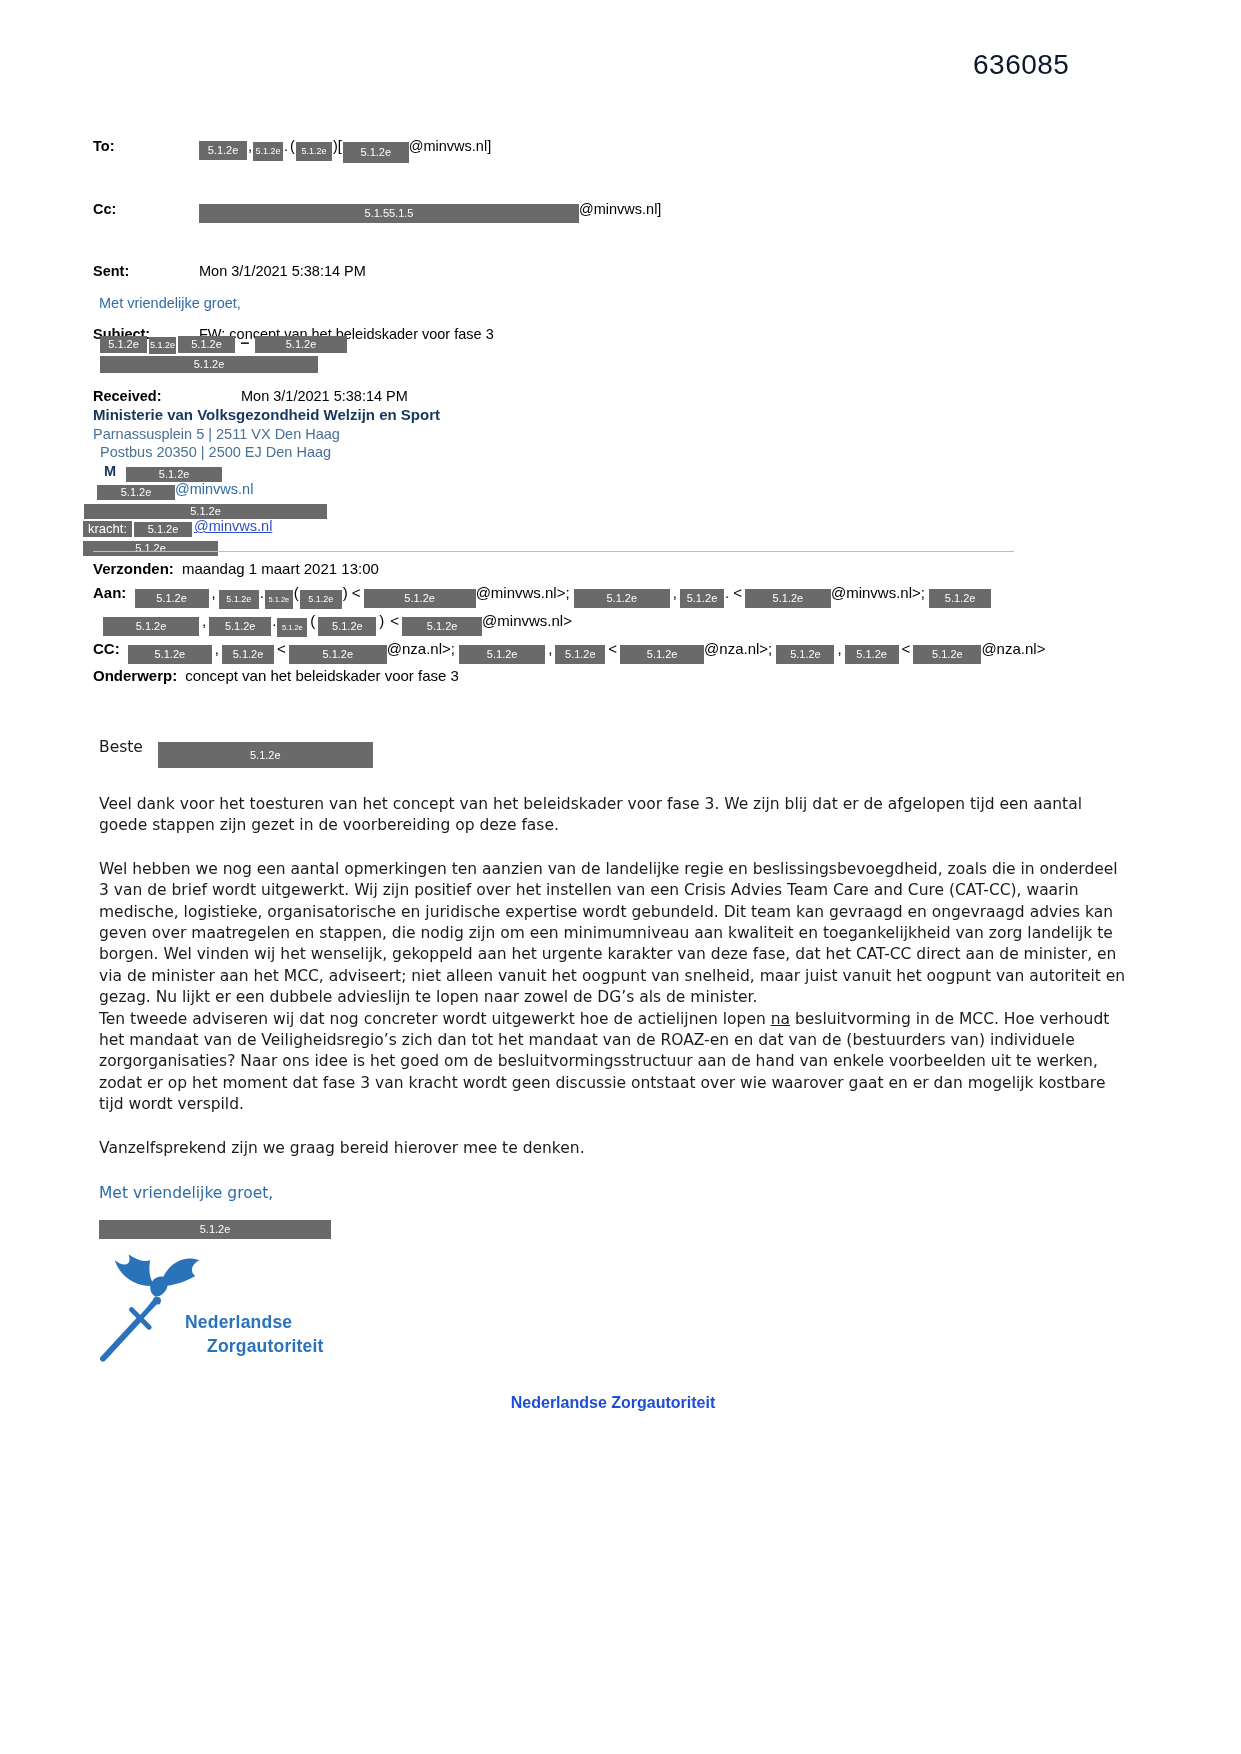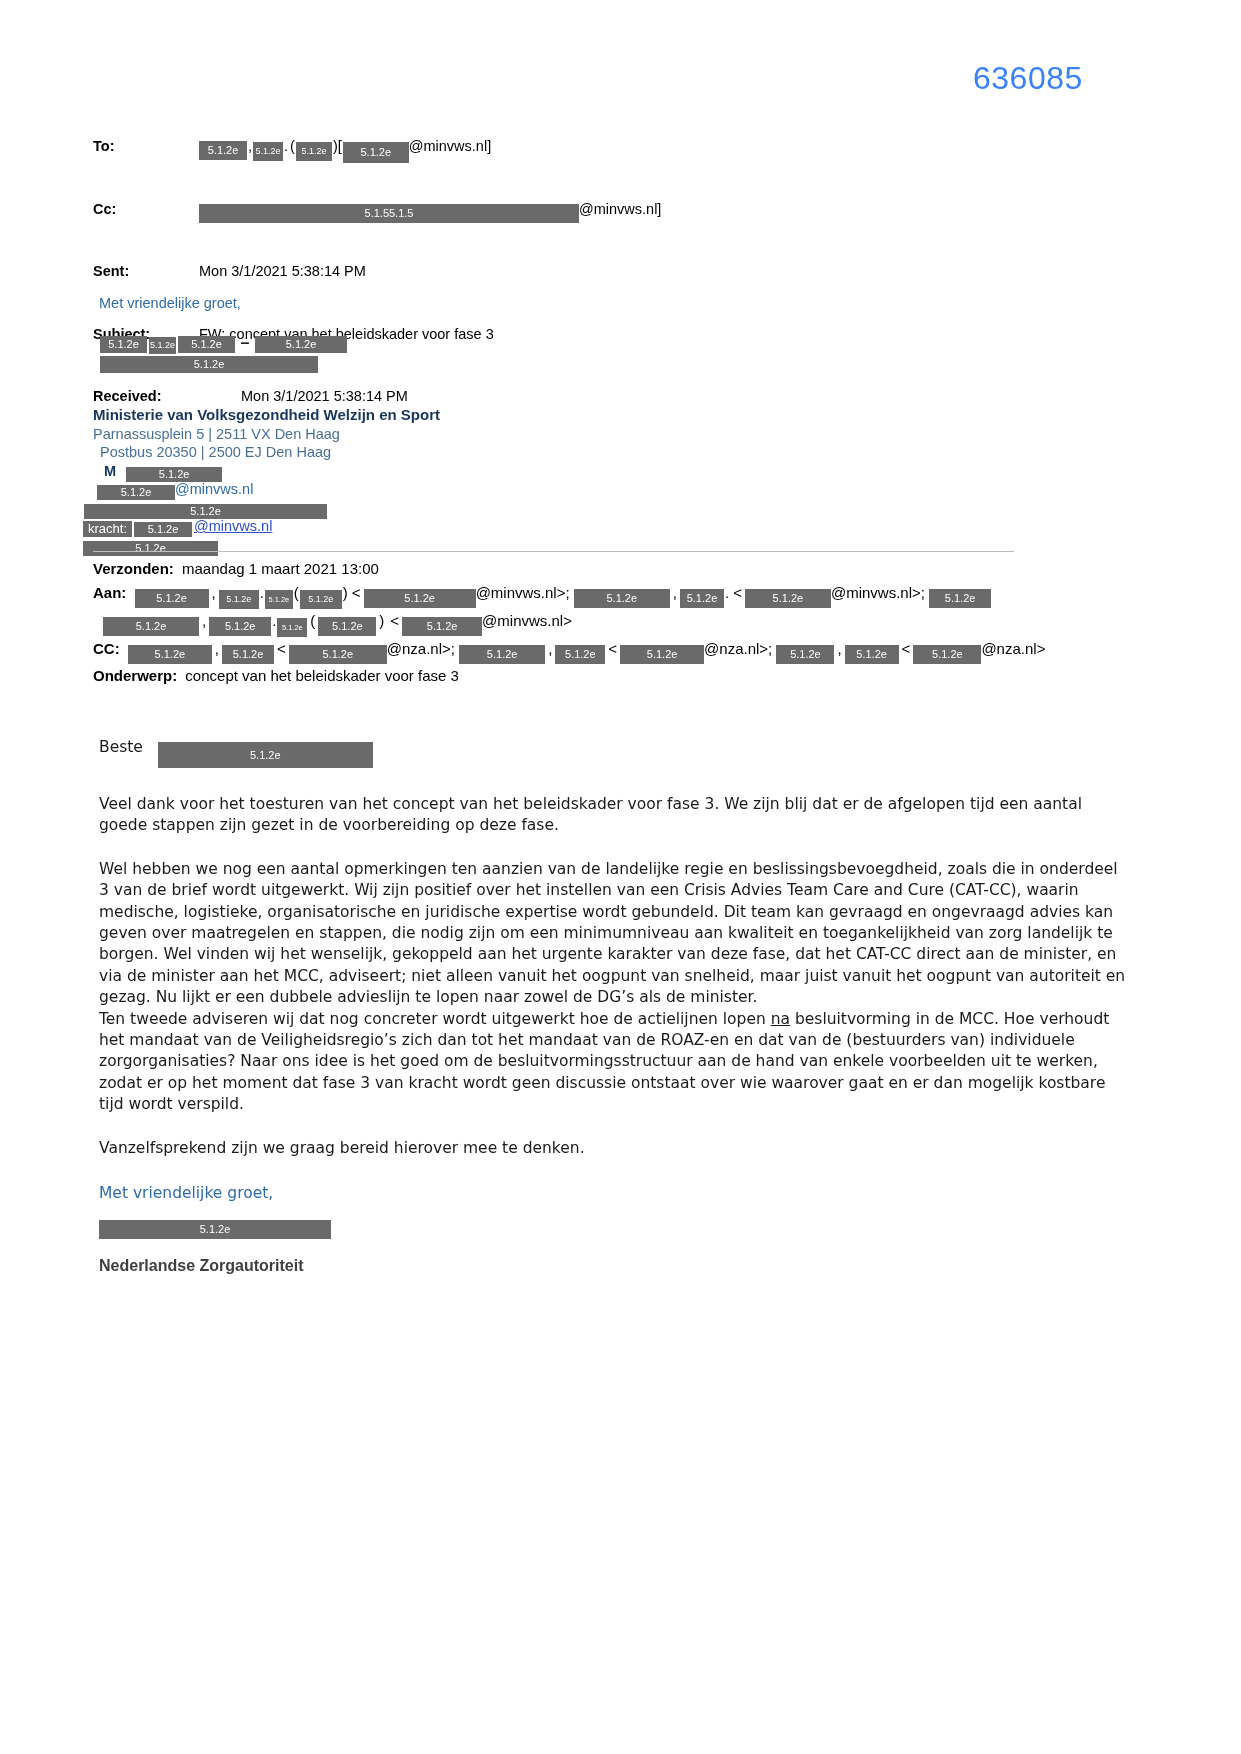--- a/index.html
+++ b/index.html
@@ -19,21 +19,21 @@
 
   .tk{margin:0 3px;}
   .tk.tight{margin:0 1px;}
 
   
   .ehdr{position:absolute;left:93px;top:94px;font-size:14.5px;}
   .hrow{display:flex;align-items:flex-start;height:19.5px;line-height:19.5px;margin-top:43px;}
   .hlabel{width:73px;font-weight:bold;flex:0 0 73px;}
   .hval{white-space:nowrap;padding-left:33px;}
 
-  .docnum{position:absolute;left:973px;top:60px;font-size:32px;color:#3b82f6;letter-spacing:0.5px;}
+  .docnum{position:absolute;left:973px;top:49px;font-size:28px;color:#0f172a;letter-spacing:0.5px;}
 
   .greet1{position:absolute;left:99px;top:295px;color:#2e6ba8;font-size:14.5px;}
 
   .sig1{position:absolute;left:100px;top:330px;line-height:19px;}
   .sig1 .row{height:19px;}
   .dash{display:inline-block;width:20px;text-align:center;color:#222;font-weight:bold;vertical-align:-3px;}
 
   .vws{position:absolute;left:93px;top:406px;font-size:14.5px;}
   .vws div{height:18.5px;line-height:18.5px;white-space:nowrap;}
   .navy{color:#17365d;font-weight:bold;}
@@ -59,22 +59,22 @@
   .greet2{color:#2e6ba8;}
 
   .sig2row{height:21px;line-height:21px;}
   .bparen{color:#2e6ba8;font-weight:bold;margin:0 2px;font-size:16px;}
 
   .logo{position:relative;width:330px;height:114px;margin-top:16px;}
   .logo .ltext{position:absolute;color:#2a72b9;font-weight:bold;font-size:17.5px;
                font-family:"Liberation Sans",sans-serif;letter-spacing:0.2px;}
   .lt1{left:86px;top:60px;} .lt2{left:108px;top:84px;}
 
-  .footer-org{margin-top:19px;color:#404040;font-weight:bold;font-size:16px;
-              font-family:"Liberation Sans",sans-serif;}
+  .footer-org{margin-top:26px;color:#1d4ed8;font-weight:bold;font-size:16px;
+              font-family:"Liberation Sans",sans-serif;text-align:center;}
 </style>
 </head>
 <body>
 
 <div id="page">
 
   <div class="docnum">636085</div>
 
   <div class="ehdr">
     <div class="hrow">
@@ -178,17 +178,36 @@
     <p class="bp mt22">Vanzelfsprekend zijn we graag bereid hierover mee te denken.</p>
 
     <p class="bp mt24 greet2">Met vriendelijke groet,</p>
 
     <div class="mt10">
       <div class="sig2row" style="margin-top:2px">
         <span class="red h19" style="width:232px">5.1.2e</span>
       </div>
     </div>
 
+    <div class="logo">
+      <svg width="118" height="114" viewBox="0 0 120 115">
+        <g fill="#2a72b9" stroke="none">
+          <path d="M52 34 C 38 34, 22 26, 16 8 C 26 16, 34 12, 30 2 C 40 8, 46 10, 52 8 C 50 18, 52 28, 56 32 Z"></path>
+          <path d="M64 28 C 70 12, 86 2, 102 8 C 94 12, 92 20, 98 24 C 88 30, 74 34, 66 34 Z"></path>
+          <path d="M52 34 C 54 26, 62 22, 68 26 C 72 30, 70 40, 62 44 C 56 46, 52 42, 52 34 Z"></path>
+          <path d="M68 24 L77 20 L70 31 Z"></path>
+          <path d="M58 44 L44 62 L62 50 Z"></path>
+        </g>
+        <g stroke="#2a72b9" stroke-linecap="round" fill="#2a72b9">
+          <path d="M4 108 L42 67" stroke-width="6"></path>
+          <path d="M33 58 L51 76" stroke-width="5"></path>
+          <path d="M42 67 L56 52" stroke-width="5"></path>
+          <circle cx="59" cy="49" r="4" stroke="none"></circle>
+        </g>
+      </svg>
+      <div class="ltext lt1">Nederlandse</div>
+      <div class="ltext lt2">Zorgautoriteit</div>
+    </div>
 
     <div class="footer-org">Nederlandse Zorgautoriteit</div>
   </div>
 
 </div>
 
 </body></html>

